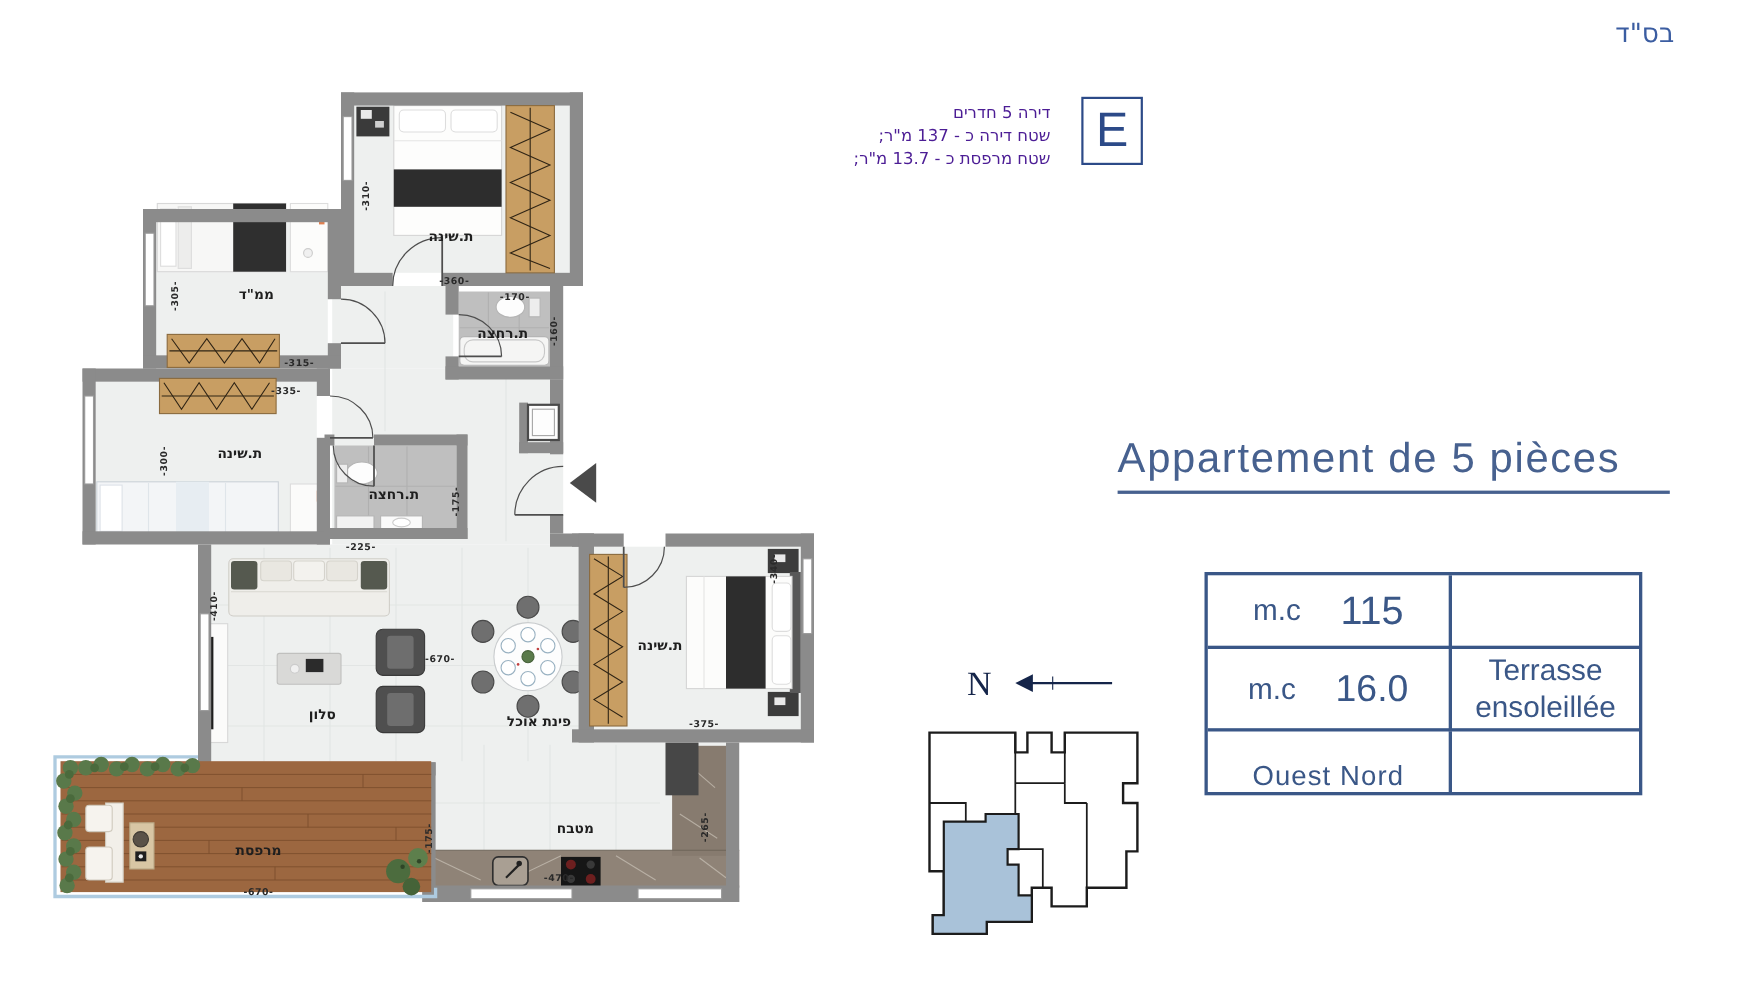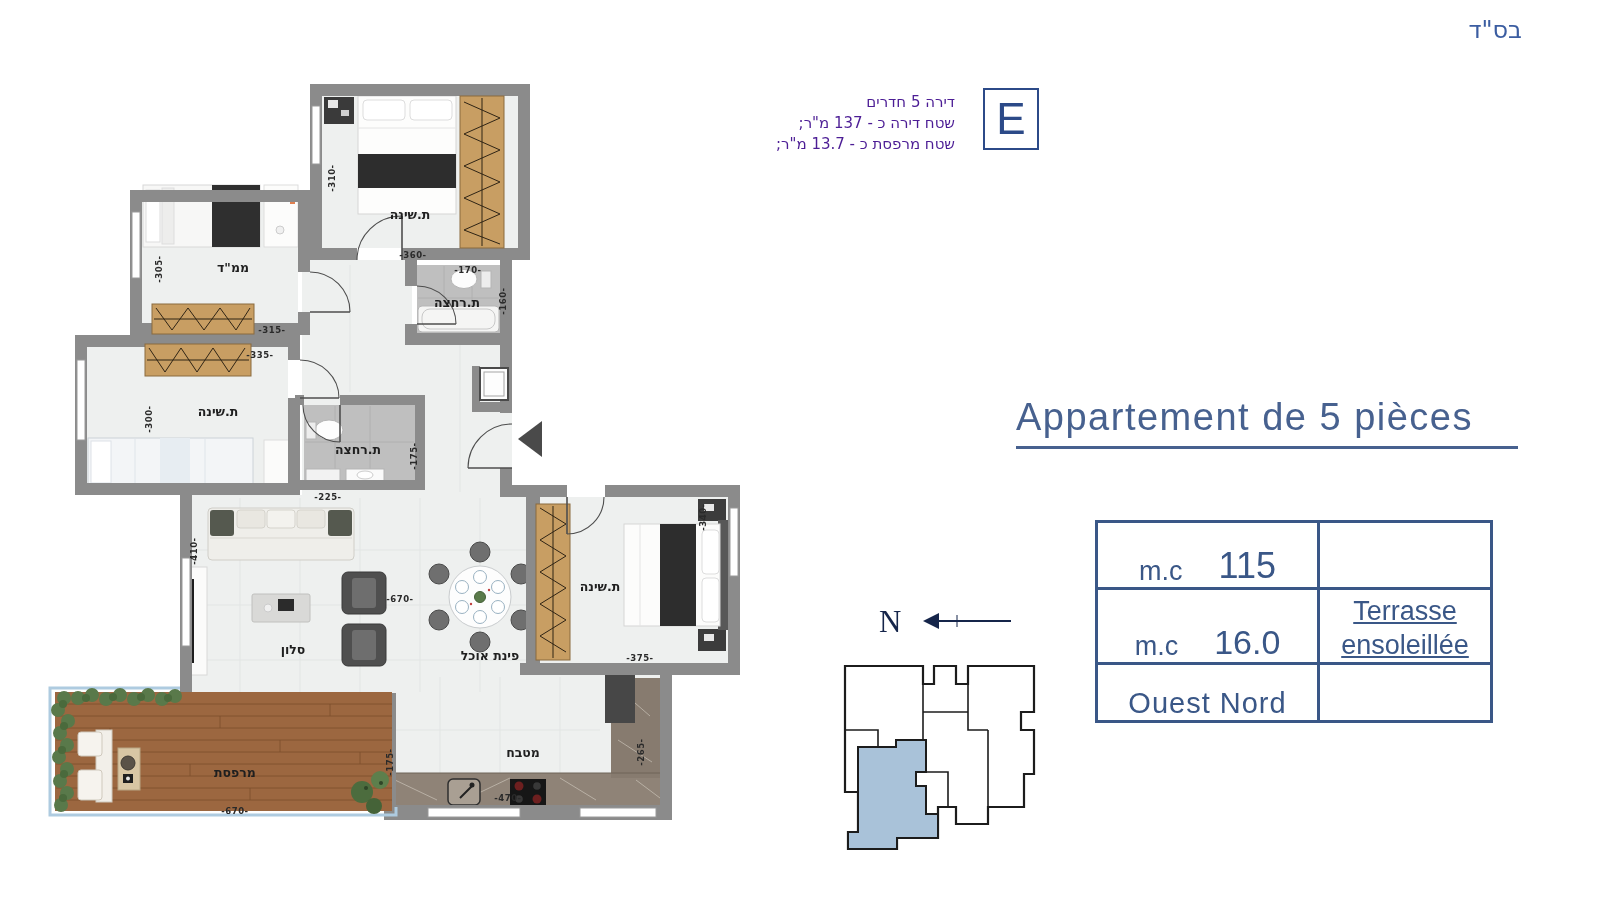--- a/index.html
+++ b/index.html
@@ -25,30 +25,30 @@
     font-size:38px;letter-spacing:1.5px;color:#47618f;
     padding-bottom:7px;border-bottom:3px solid #47618f;white-space:nowrap;
   }
   .spec-table{
     position:absolute;left:1095px;top:520px;width:392px;
     border:3px solid #3a5787;color:#3a5787;
     display:grid;grid-template-columns:222px 1fr;grid-template-rows:67px 75px 55px;
     background:#fff;
   }
   .spec-table .cell{
-    display:flex;align-items:flex-end;justify-content:center;
+    display:flex;align-items:center;justify-content:center;
     border-right:3px solid #3a5787;border-bottom:3px solid #3a5787;
     text-align:center;
   }
-  .spec-table .cell.last-col{border-right:none;text-decoration:underline;}
+  .spec-table .cell.last-col{border-right:none;}
   .spec-table .cell.last-row{border-bottom:none;}
   .mc-label{font-size:27px;}
   .mc-value{font-size:36px;margin-left:36px;}
   .mc-value.small{font-size:34px;}
-  .dir-text{font-size:29px;letter-spacing:1px;margin-top:28px;}
+  .dir-text{font-size:25px;letter-spacing:1px;margin-top:28px;}
   .terrasse-text{font-size:27px;line-height:34px;}
   .compass{position:absolute;left:873px;top:600px;}
   .keyplan{position:absolute;left:838px;top:652px;}
   .floorplan{position:absolute;left:40px;top:80px;}
   svg text{user-select:none;}
   .room-label{font-family:"DejaVu Sans",sans-serif;font-size:12.5px;font-weight:700;fill:#1f1f1f;}
   .dim{font-family:"DejaVu Sans",sans-serif;font-size:8.5px;font-weight:700;fill:#2a2a2a;letter-spacing:.5px;}
 </style>
 </head>
 <body>

